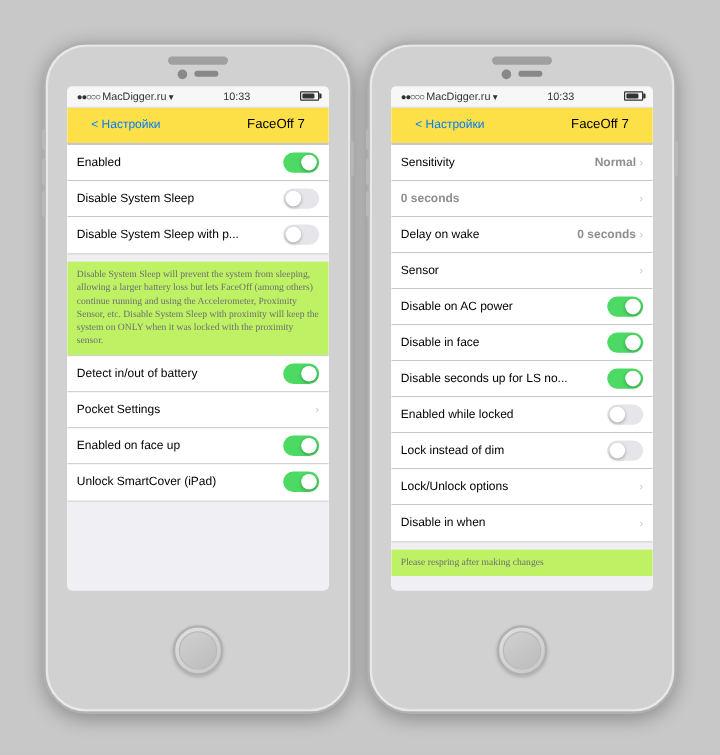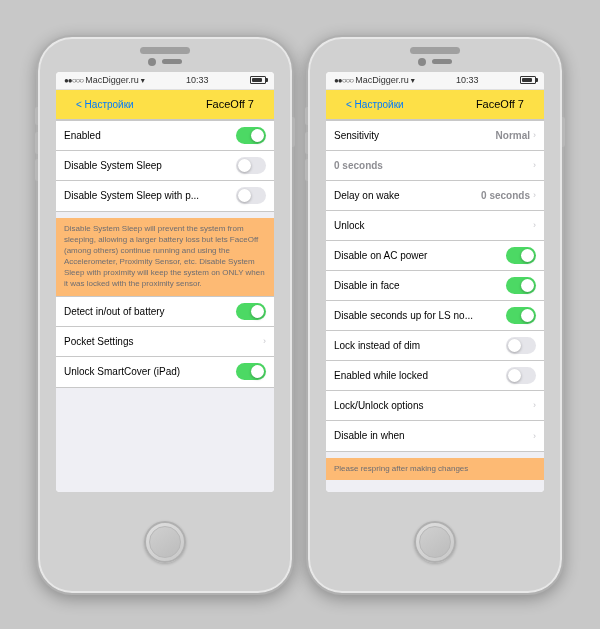--- a/index.html
+++ b/index.html
@@ -186,25 +186,26 @@
     .toggle.on { background: #4cd964; justify-content: flex-end; }
     .toggle.off { background: #e5e5ea; justify-content: flex-start; }
     .toggle-knob {
       width: 13px;
       height: 13px;
       background: #fff;
       border-radius: 50%;
       box-shadow: 0 1px 3px rgba(0,0,0,0.3);
     }
     .description-block {
-      background: #fdba74;
+      background: #bef264;
       padding: 5px 8px 6px;
       font-size: 8px;
       color: #6d6d72;
       line-height: 1.4;
+      font-family: Liberation Serif, serif;
     }
     .home-button-area {
       flex: 1;
       display: flex;
       justify-content: center;
       align-items: center;
     }
     .home-button {
       width: 42px;
       height: 42px;
@@ -334,20 +335,26 @@
             <span class="row-label">Detect in/out of battery</span>
             <div class="toggle on">
               <div class="toggle-knob"></div>
             </div>
           </div>
           <div class="row">
             <span class="row-label">Pocket Settings</span>
             <span class="chevron">›</span>
           </div>
           <div class="row">
+            <span class="row-label">Enabled on face up</span>
+            <div class="toggle on">
+              <div class="toggle-knob"></div>
+            </div>
+          </div>
+          <div class="row">
             <span class="row-label">Unlock SmartCover (iPad)</span>
             <div class="toggle on">
               <div class="toggle-knob"></div>
             </div>
           </div>
         </div>
       </div>
     </div>
 
     <div class="home-button-area">
@@ -409,21 +416,21 @@
             <span class="chevron">›</span>
           </div>
 
           <div class="row">
             <span class="row-label">Delay on wake</span>
             <span class="row-value">0 seconds</span>
             <span class="chevron">›</span>
           </div>
 
           <div class="row">
-            <span class="row-label">Unlock</span>
+            <span class="row-label">Sensor</span>
             <span class="chevron">›</span>
           </div>
 
           <div class="row">
             <span class="row-label">Disable on AC power</span>
             <div class="toggle on">
               <div class="toggle-knob"></div>
             </div>
           </div>
 
@@ -435,28 +442,28 @@
           </div>
 
           <div class="row">
             <span class="row-label">Disable seconds up for LS no...</span>
             <div class="toggle on">
               <div class="toggle-knob"></div>
             </div>
           </div>
 
           <div class="row">
+            <span class="row-label">Enabled while locked</span>
+            <div class="toggle off">
+              <div class="toggle-knob"></div>
+            </div>
+          </div>
+
+          <div class="row">
             <span class="row-label">Lock instead of dim</span>
-            <div class="toggle off">
-              <div class="toggle-knob"></div>
-            </div>
-          </div>
-
-          <div class="row">
-            <span class="row-label">Enabled while locked</span>
             <div class="toggle off">
               <div class="toggle-knob"></div>
             </div>
           </div>
 
           <div class="row">
             <span class="row-label">Lock/Unlock options</span>
             <span class="chevron">›</span>
           </div>
 

